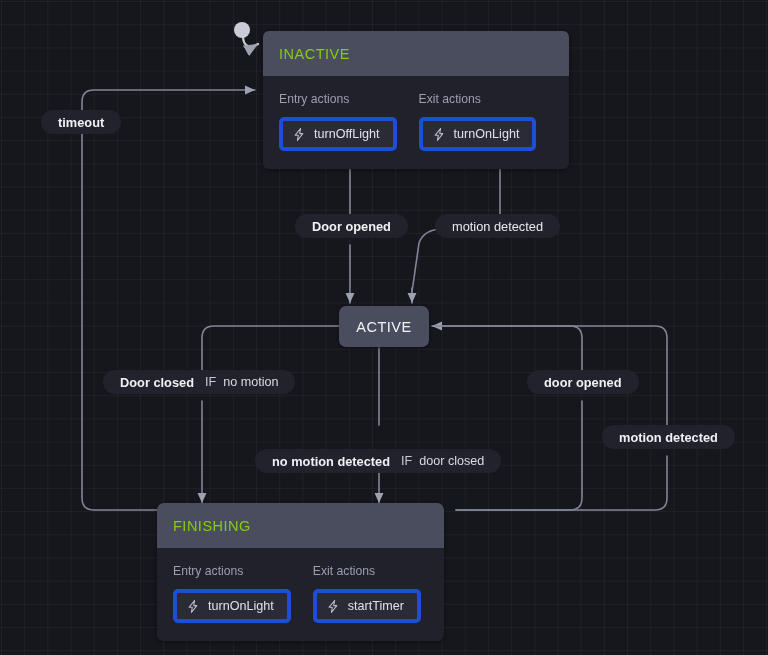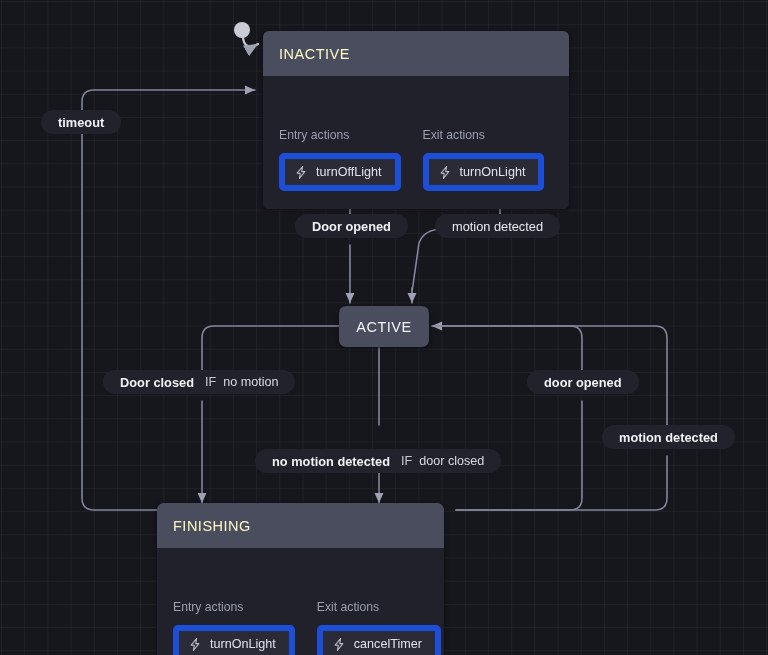--- a/index.html
+++ b/index.html
@@ -35,42 +35,42 @@
   .state-box {
     position: absolute;
     border-radius: 6px;
     overflow: hidden;
     background: #21212b;
     box-shadow: 0 1px 4px rgba(0,0,0,0.45);
   }
   .state-header {
     background: #4a4d5e;
     padding: 15px 16px 14px 16px;
-    color: #fef9c3;
+    color: #84cc16;
     font-size: 14.5px;
     letter-spacing: 0.5px;
   }
   .state-body {
     background: #21212b;
     padding: 16px 16px 18px 16px;
     display: flex;
     gap: 22px;
   }
-  .action-col { display: flex; flex-direction: column; margin-top: 36px; }
+  .action-col { display: flex; flex-direction: column; }
   .action-col-title {
     color: #9b9fb0;
     font-size: 12.2px;
     margin-bottom: 11px;
   }
   .chip {
     display: inline-flex;
     align-items: center;
     gap: 9px;
     background: #2b2b37;
-    border: 6px solid #1d4ed8;
+    border: 4px solid #1d4ed8;
     border-radius: 5px;
     padding: 6px 13px 6px 10px;
     color: #dfe1ea;
     font-size: 12.6px;
     white-space: nowrap;
   }
   .bolt { flex: 0 0 auto; width: 12px; height: 13px; display: block; }
 
   
   .state-simple {
@@ -211,21 +211,21 @@
           </svg>
           <span>turnOnLight</span>
         </div>
       </div>
       <div class="action-col">
         <div class="action-col-title">Exit actions</div>
         <div class="chip">
           <svg class="bolt" viewBox="0 0 12 13">
             <path d="M7.6 0.5 L2.2 7.2 H5.3 L4.4 12.5 L9.8 5.6 H6.7 Z" fill="none" stroke="#b9bcc9" stroke-width="1.1" stroke-linejoin="round"></path>
           </svg>
-          <span>cancelTimer</span>
+          <span>startTimer</span>
         </div>
       </div>
     </div>
   </div>
 
   <div class="pill" style="left:41px; top:110px;">
     <span class="evt">timeout</span>
   </div>
 
   <div class="pill" style="left:295px; top:214px;">

